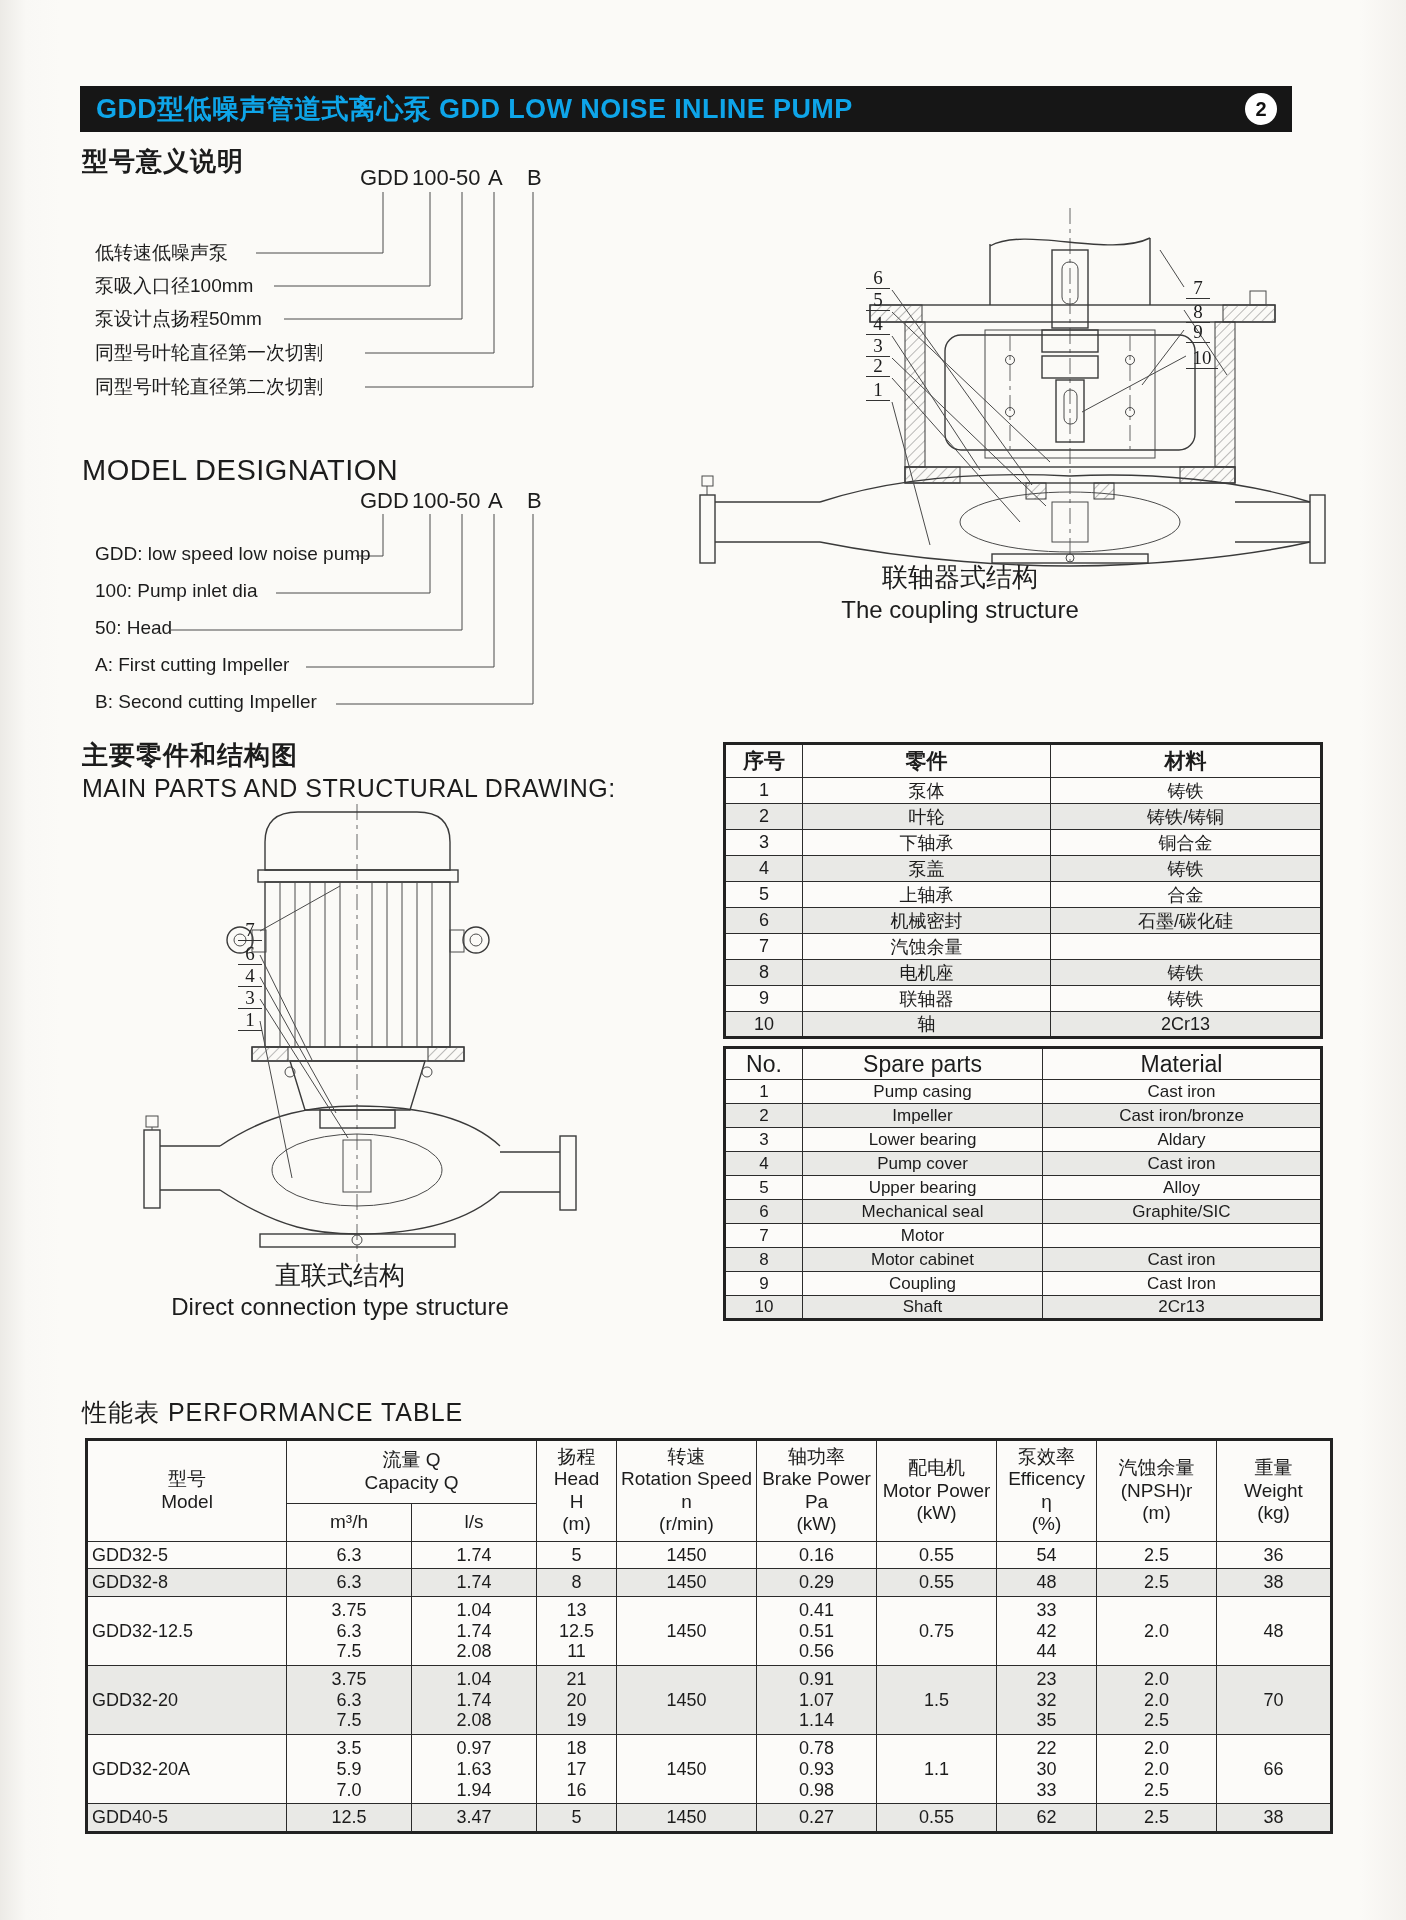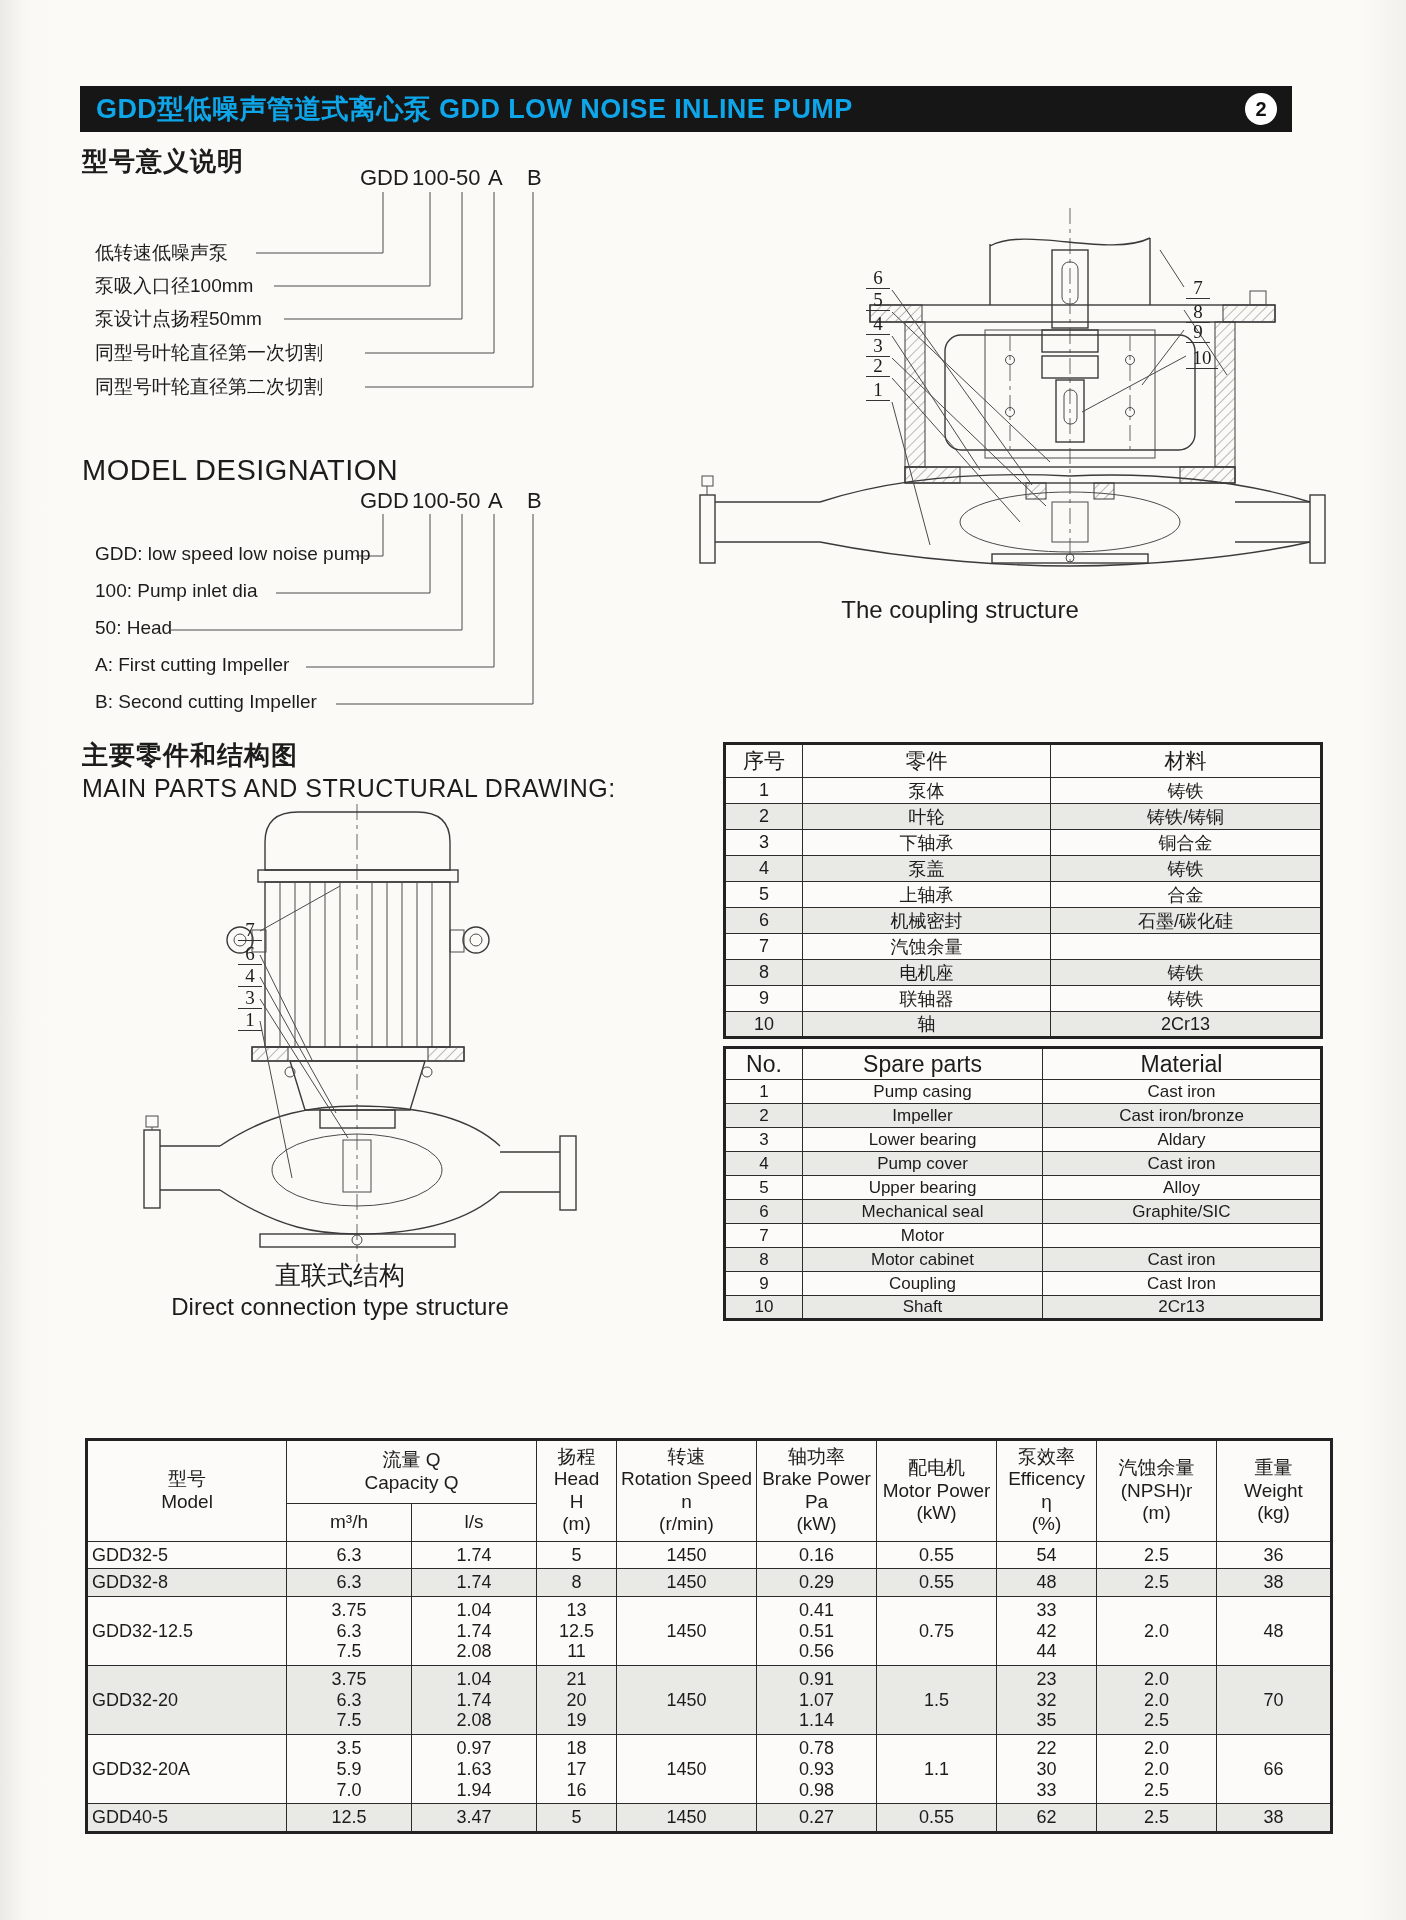--- a/index.html
+++ b/index.html
@@ -31,21 +31,21 @@
   .callout{position:absolute;width:24px;text-align:center;font-family:"Liberation Serif",serif;
            font-size:19px;border-bottom:1.5px solid #333;line-height:1.05}
 
   .cap-cn{position:absolute;font-family:"Liberation Serif",serif;font-size:26px;text-align:center;white-space:nowrap}
   .cap-en{position:absolute;font-size:24px;text-align:center;white-space:nowrap}
 
   
   table.parts{border-collapse:collapse;table-layout:fixed;background:#fcfbf9}
   table.parts,table.perf{border:3px solid #222}
   .parts th,.parts td{border:1.5px solid #2c2c2c;text-align:center;vertical-align:middle;white-space:pre-line;overflow:hidden}
-  .parts-cn th{height:34px;font-size:21px;font-weight:normal}
+  .parts-cn th{height:34px;font-size:21px;font-weight:bold}
   .parts-cn td{height:26px;font-size:18px}
   .parts-en th{height:32px;font-size:23px;font-weight:normal}
   .parts-en td{height:24px;font-size:17px}
   tr.alt{background:#e9e9e6}
 
   
   table.perf{border-collapse:collapse;table-layout:fixed;background:#fcfbf9}
   .perf th{border:1.5px solid #2b2b2b;font-weight:normal;font-size:19px;line-height:1.18;
            padding:5px 2px;text-align:center;vertical-align:middle;white-space:pre-line}
   .perf td{border:1.5px solid #2b2b2b;font-size:18px;line-height:1.15;padding:3px 2px;
@@ -192,20 +192,21 @@
   <span class="callout" style="left:866px;top:290px">5</span>
   <span class="callout" style="left:866px;top:314px">4</span>
   <span class="callout" style="left:866px;top:336px">3</span>
   <span class="callout" style="left:866px;top:356px">2</span>
   <span class="callout" style="left:866px;top:380px">1</span>
   <span class="callout" style="left:1186px;top:278px">7</span>
   <span class="callout" style="left:1186px;top:302px">8</span>
   <span class="callout" style="left:1186px;top:322px">9</span>
   <span class="callout" style="left:1186px;top:348px;width:32px">10</span>
 
+  <div class="cap-cn" style="left:760px;top:560px;width:400px">联轴器式结构</div>
   <div class="cap-en" style="left:760px;top:596px;width:400px">The coupling structure</div>
 
   <div class="abs h-cn" style="left:82px;top:738px">主要零件和结构图</div>
   <div class="abs h-en" style="left:82px;top:774px;font-size:25px">MAIN PARTS AND STRUCTURAL DRAWING:</div>
 
   <svg class="draw" style="left:140px;top:800px" width="440" height="470" viewBox="0 0 440 470">
     <line class="cl" x1="217" y1="4" x2="217" y2="462"></line>
 
     <g>
       <path class="ln" d="M125,70 L125,42 Q125,12 158,12 L277,12 Q310,12 310,42 L310,70 Z"></path>
@@ -406,20 +407,21 @@
           <td>Cast Iron</td>
         </tr>
         <tr class="alt">
           <td>10</td>
           <td>Shaft</td>
           <td>2Cr13</td>
         </tr>
       </tbody>
   </table>
 
+  <div class="abs h-cn" style="left:82px;top:1396px;font-weight:normal;font-size:25px">性能表 PERFORMANCE TABLE</div>
 
   <table class="perf abs" style="left:85px;top:1438px;width:1245px">
     <colgroup>
       <col style="width:200px">
         <col style="width:125px">
         <col style="width:125px">
         <col style="width:80px">
       <col style="width:140px">
         <col style="width:120px">
         <col style="width:120px">

